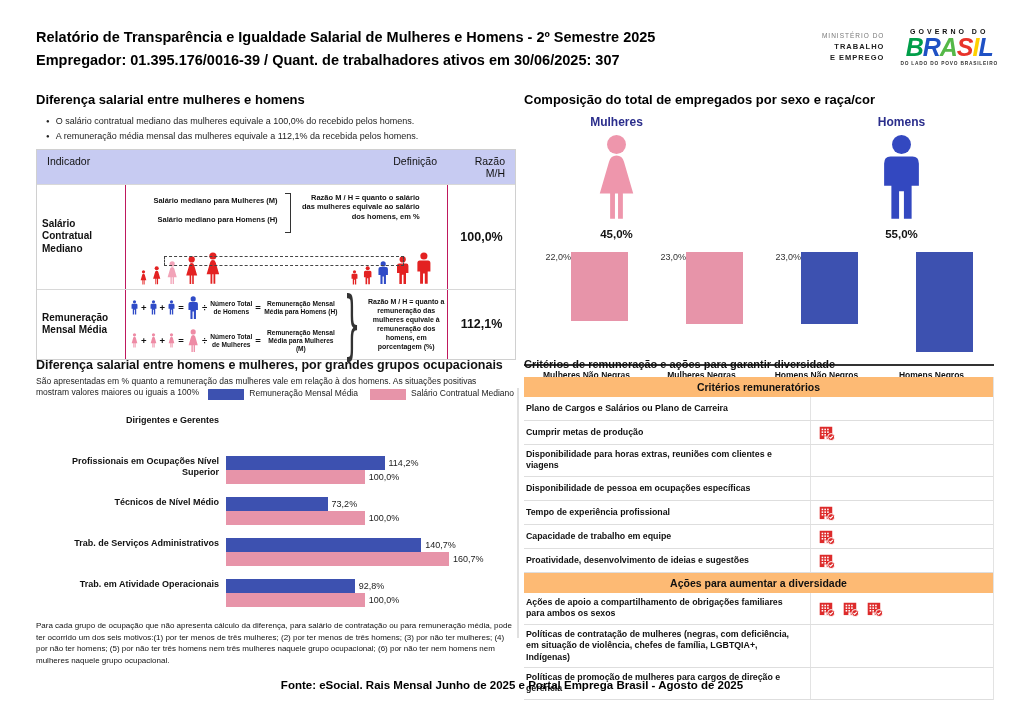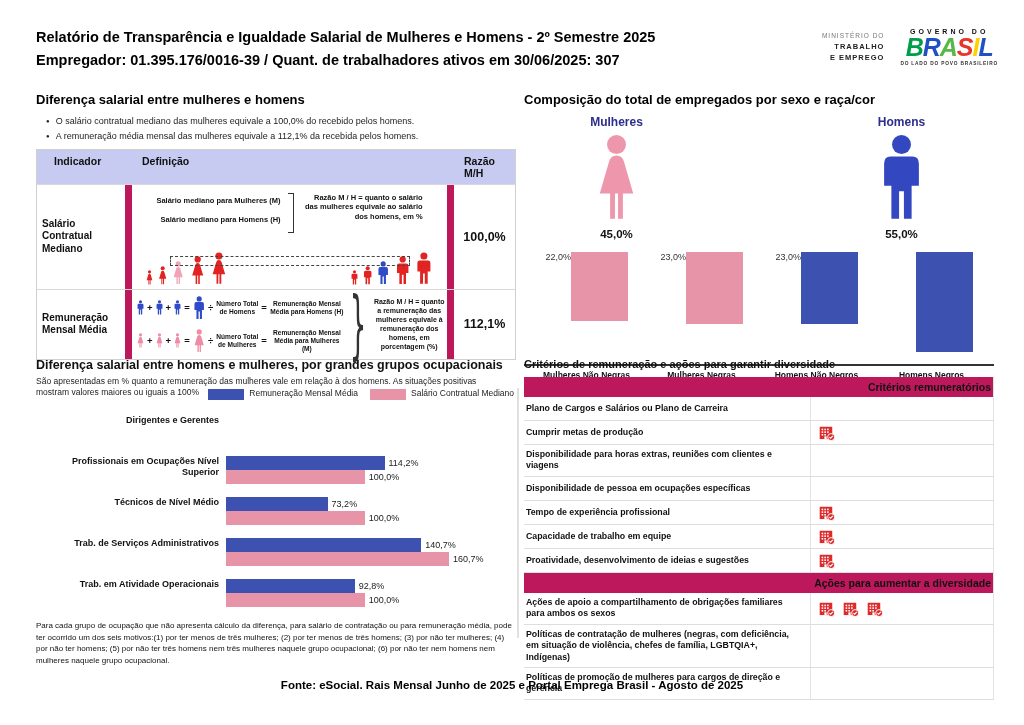--- a/index.html
+++ b/index.html
@@ -23,23 +23,23 @@
 
   
   .gap { position:absolute; left:36px; top:92px; width:480px; }
   .bullets { margin:7px 0 4px 10px; }
   .bullet { font-size:9px; line-height:1.7; color:#222; }
   .bullet::before { content:"●"; font-size:6px; margin-right:6px; vertical-align:1px; }
   .gap-table { margin-top:4px; border:1px solid #d0d0d0; }
   .gt-row { display:grid; grid-template-columns:88px 322px 68px; border-top:1px solid #d8d8d8; }
   .gt-row:first-child { border-top:none; }
   .gt-head { background:#C7CBF2; }
-  .gt-hcell { font-size:10.5px; font-weight:bold; padding:5px 17px; }
-  .gt-hcell.c { text-align:left; }
-  .gt-cell { border-left:7px solid #be185d; padding:4px 5px; }
+  .gt-hcell { font-size:10.5px; font-weight:normal; padding:5px 10px; }
+  .gt-hcell.c { text-align:right; }
+  .gt-cell { border-left:1px solid #be185d; padding:4px 5px; }
   .gt-cell:first-child { border-left:none; }
   .ind-cell { display:flex; align-items:center; font-weight:bold; font-size:10px; line-height:1.25; }
   .ratio-cell { display:flex; align-items:center; justify-content:center; font-weight:bold; font-size:12.5px; }
 
   .def1-top { display:flex; align-items:flex-start; justify-content:center; gap:7px; padding-top:4px; }
   .stack2 { display:flex; flex-direction:column; gap:10px; text-align:right; font-size:7.5px; font-weight:bold; padding-top:3px; }
   .bracket { width:6px; height:40px; border:1.4px solid #333; border-left:none; }
   .note1 { width:122px; font-size:7.5px; font-weight:bold; text-align:right; line-height:1.3; }
   .figs { position:relative; height:44px; margin-top:8px; display:flex; justify-content:space-between; align-items:flex-end; padding:0 8px; }
   .figrow { display:flex; align-items:flex-end; gap:3px; }
@@ -83,21 +83,21 @@
   .hbars { flex:1; }
   .hrow { display:flex; align-items:center; height:14px; }
   .hbar { height:14px; width:0; }
   .hval { font-size:9px; color:#222; margin-left:4px; white-space:nowrap; }
   .footnote { font-size:8px; line-height:1.45; margin-top:4px; color:#111; width:478px; }
 
   
   .crit { position:absolute; left:524px; top:358px; width:470px; }
   .crit-title { font-size:11px; font-weight:bold; margin-bottom:7px; }
   .crit-table { border-right:1px solid #e3e3e3; }
-  .crit-head { background:#be185d; text-align:right; font-weight:bold; font-size:10.5px; padding:4px 2px; }
+  .crit-head { background:#fdba74; text-align:center; font-weight:bold; font-size:10.5px; padding:4px 2px; }
   .crit-row { display:flex; border-bottom:1px solid #dedede; min-height:24px; align-items:stretch; }
   .crit-label { width:286px; font-weight:bold; font-size:8.8px; line-height:1.3; padding:4px 8px 4px 2px; display:flex; align-items:center; }
   .crit-icons { flex:1; border-left:1px solid #e3e3e3; display:flex; align-items:center; gap:7px; padding-left:7px; }
   .bicon { width:17px; height:17px; }
 
   
   .footer { position:absolute; left:0; right:0; top:679px; text-align:center; font-weight:bold; font-size:11.5px; color:#000; }
 
   .pane-divider { position:absolute; left:517px; top:388px; width:2px; height:250px; background:#e0e0e0; }
 </style>

